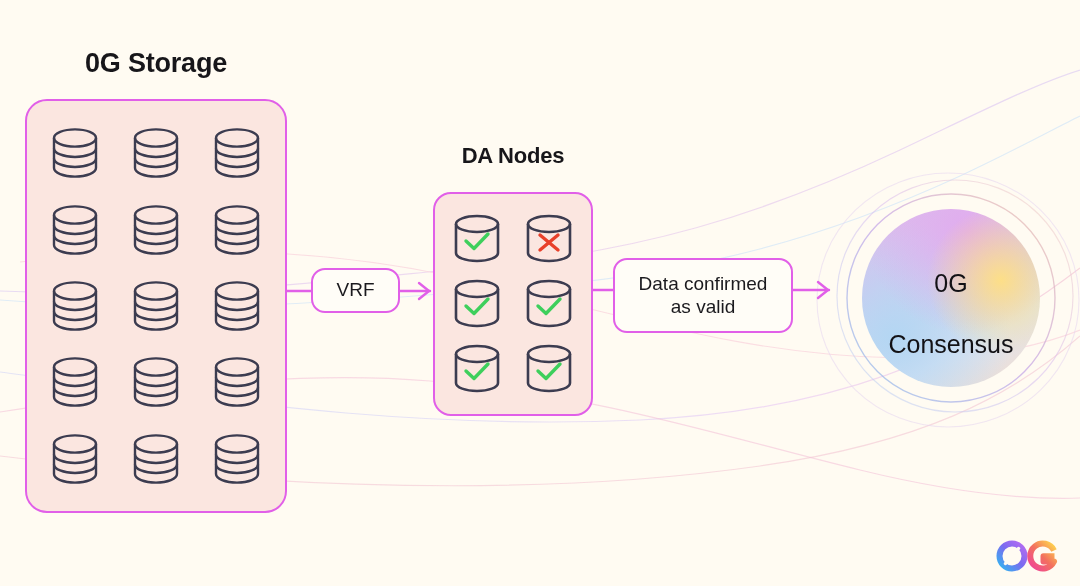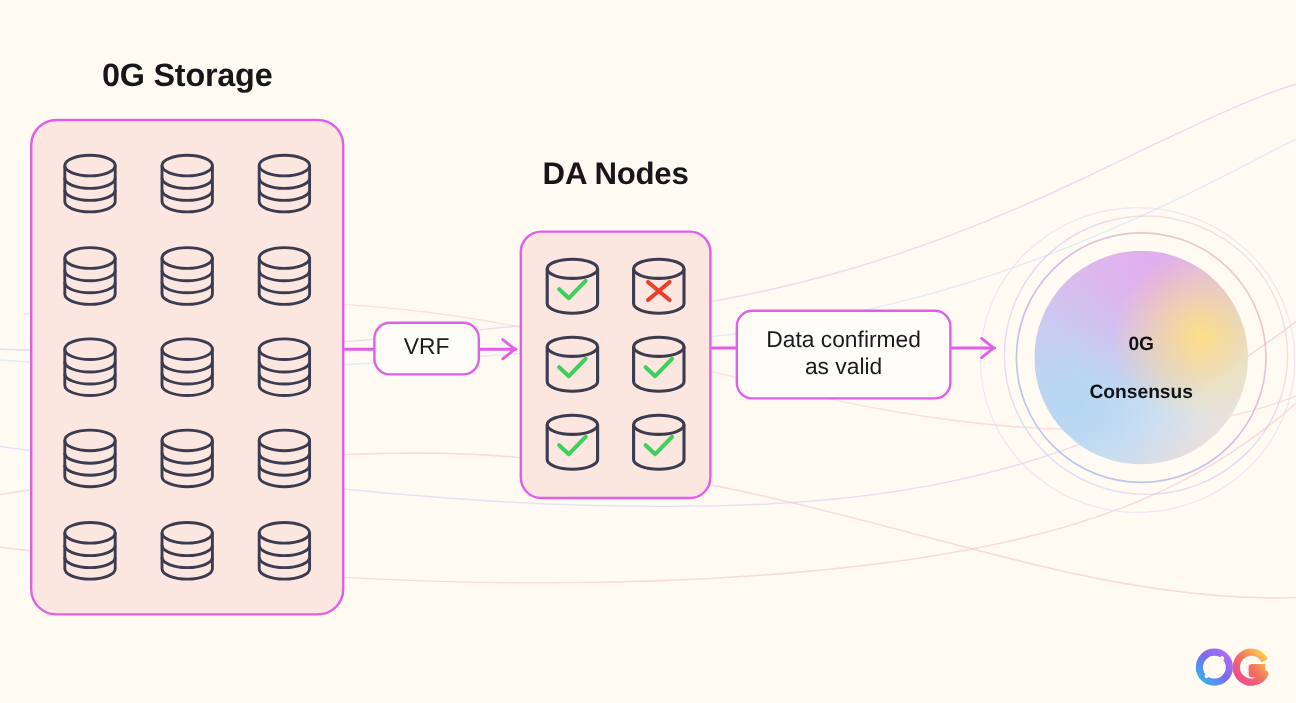--- a/index.html
+++ b/index.html
@@ -23,21 +23,21 @@
   
   .section-title {
     position:absolute;
     font-weight:bold;
     color:#17161a;
     letter-spacing:-0.2px;
     white-space:nowrap;
     text-align:center;
   }
   #storage-title { left:25px; top:48px; width:262px; font-size:27px; }
-  #danodes-title { left:433px; top:129px; width:160px; font-size:26px; }
+  #danodes-title { left:433px; top:143px; width:160px; font-size:22px; }
 
   
   .panel {
     position:absolute;
     background:#fbe6e0;
     border:2.5px solid #e15fe8;
     border-radius:22px;
   }
   #storage-panel { left:25px; top:99px; width:262px; height:414px; }
   #danodes-panel { left:433px; top:192px; width:160px; height:224px; border-radius:18px; }
@@ -70,21 +70,21 @@
     border-radius:50%;
     background:
       radial-gradient(circle at 78% 40%, rgba(255,224,130,0.95) 0%, rgba(255,224,130,0.0) 42%),
       radial-gradient(circle at 60% 12%, rgba(226,170,238,0.95) 0%, rgba(226,170,238,0.0) 55%),
       radial-gradient(circle at 18% 72%, rgba(178,214,243,0.95) 0%, rgba(178,214,243,0.0) 60%),
       linear-gradient(150deg,#ddb9ea 0%,#d7c6ef 28%,#cfd9f0 52%,#dde4f2 70%,#f6dcc8 100%);
     display:flex; align-items:center; justify-content:center;
     text-align:center;
   }
   #consensus-label {
-    font-size:16px; font-weight:bold; color:#121115; line-height:1.22;
+    font-size:25px; font-weight:normal; color:#121115; line-height:1.22;
     white-space:pre-line;
   }
 
   
   #logo { position:absolute; left:996px; top:540px; width:62px; height:32px; }
 </style>
 </head>
 <body>
 
 <div id="stage">

